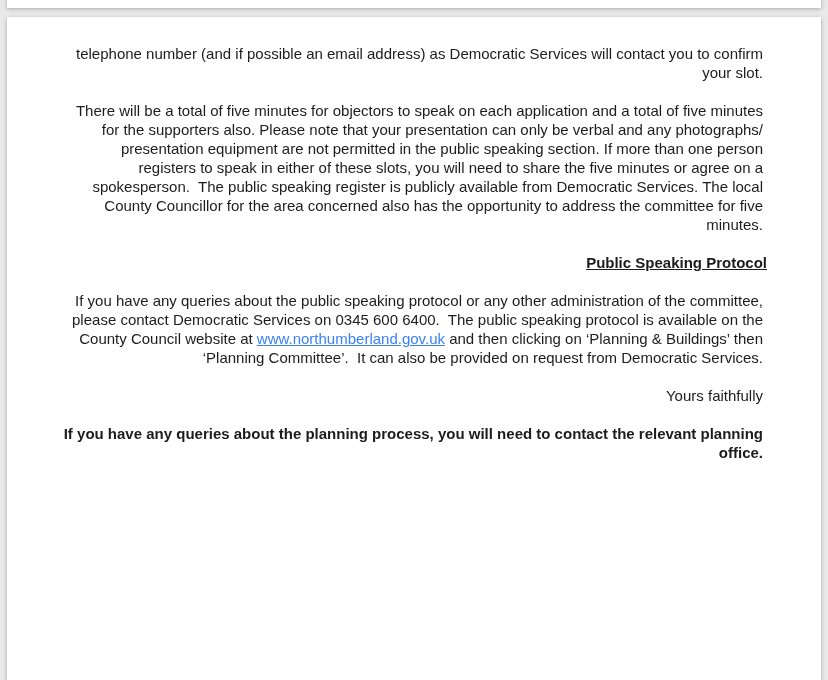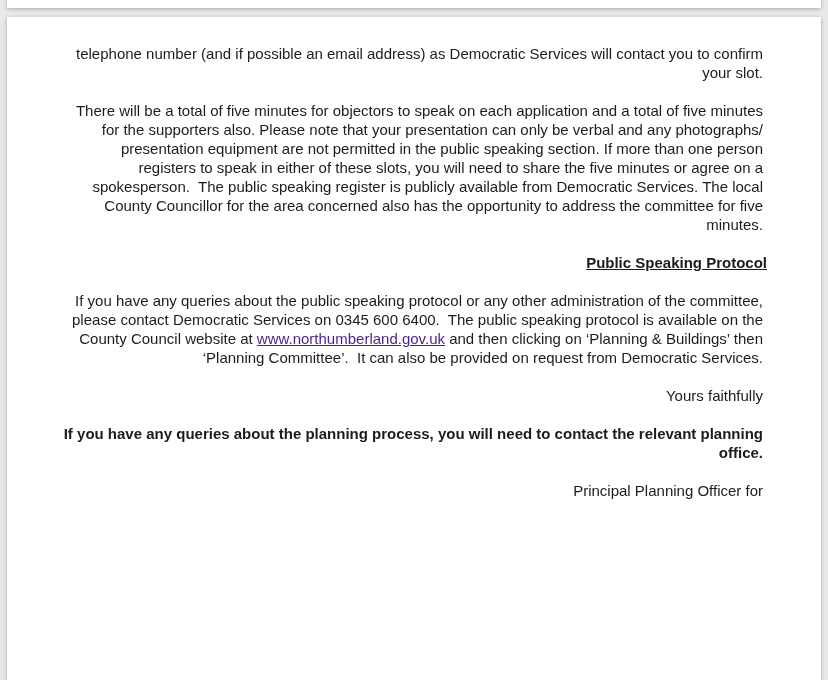--- a/index.html
+++ b/index.html
@@ -51,21 +51,21 @@
     font-weight: bold;
   }
   .heading {
     margin: 0 0 19px 0;
     font-size: 15px;
     line-height: 19px;
     font-weight: bold;
     text-decoration: underline;
   }
   .doc-link {
-    color: #4c1d95;
+    color: #3b82f6;
     text-decoration: underline;
     cursor: pointer;
   }
   .sig-line {
     display: block;
   }
 </style>
 </head>
 <body>
 
@@ -82,17 +82,17 @@
 
 
       <h3 class="heading">Public Speaking Protocol</h3>
 
       <p class="para"><span>If you have any queries about the public speaking protocol or any other administration of the committee, please contact Democratic Services on 0345 600 6400.  The public speaking protocol is available on the County Council website at </span><a class="doc-link">www.northumberland.gov.uk</a><span> and then clicking on ‘Planning &amp; Buildings’ then ‘Planning Committee’.  It can also be provided on request from Democratic Services.</span></p>
 
       <p class="para">Yours faithfully</p>
 
       <p class="para bold">If you have any queries about the planning process, you will need to contact the relevant planning office.</p>
 
-      <p class="para"><span class="sig-line">Principal Planning Officer for</span></p>
+      <p class="para"></p>
 
     </div>
   </div>
 </div>
 
 </body></html>

